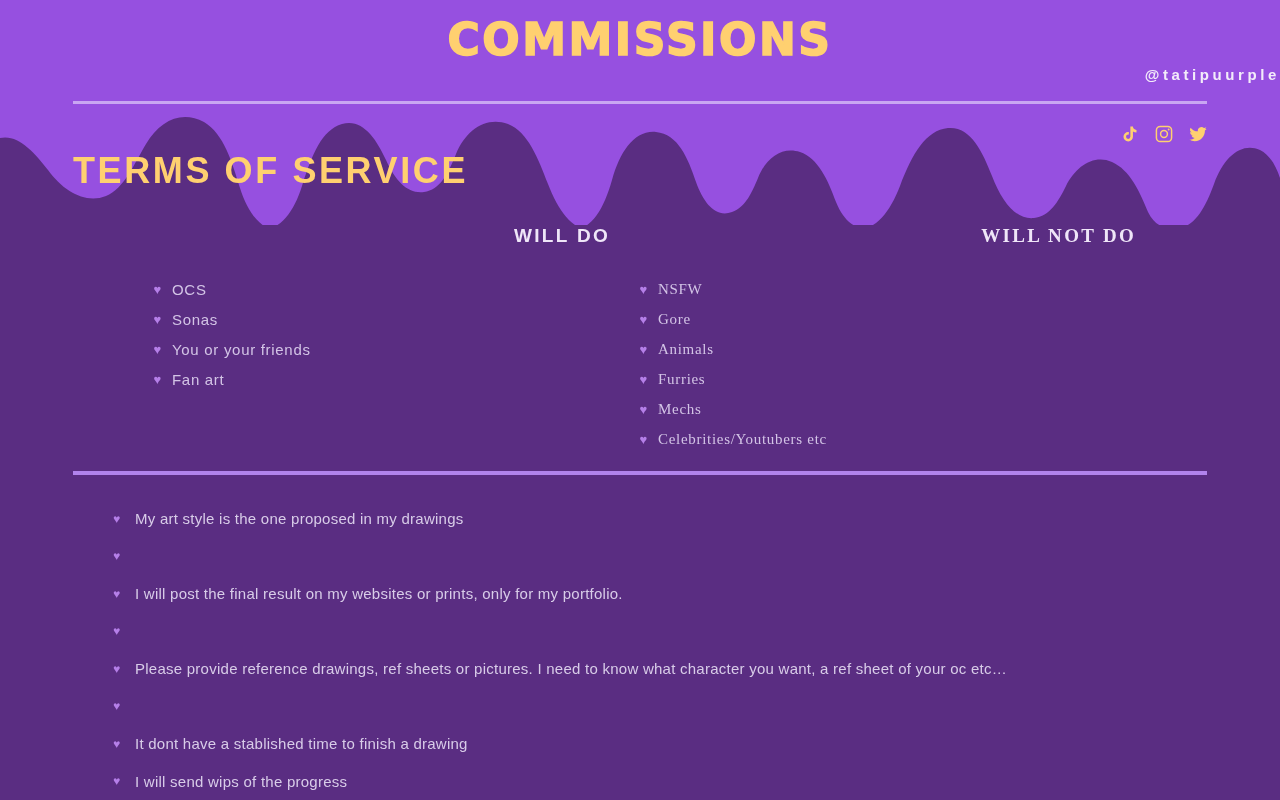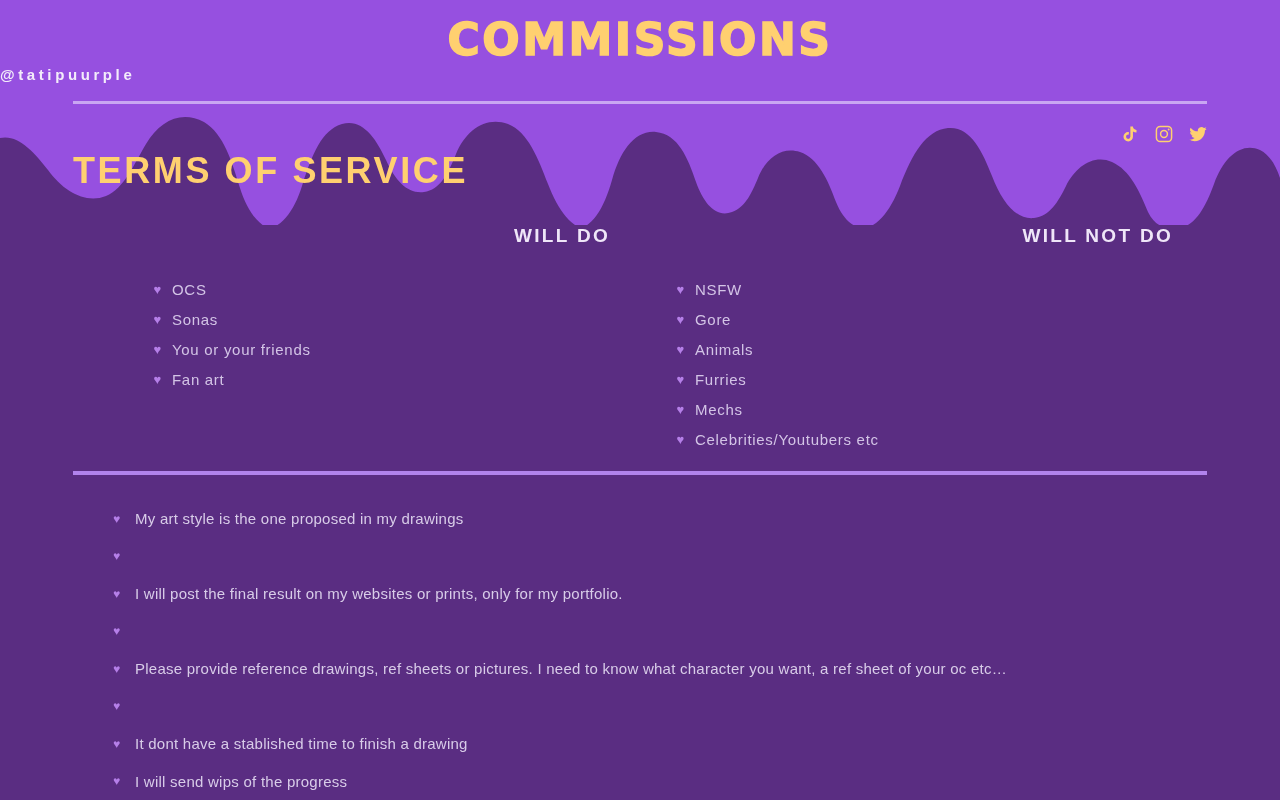--- a/index.html
+++ b/index.html
@@ -70,21 +70,21 @@
     letter-spacing:2.5px;
     color:#ffd070;
     font-family:"DejaVu Sans", sans-serif;
     -webkit-text-stroke:1.5px #ffd070;
   }
 
   .handle {
     position:absolute;
     top:66px; left:0;
     width:1280px;
-    text-align:left;
+    text-align:right;
     z-index:6;
     font-size:15px;
     font-weight:700;
     letter-spacing:3.6px;
     color:#f3ecfa;
   }
 
   
   .rule-top {
     position:absolute;
@@ -131,21 +131,21 @@
 
   
   .columns {
     position:absolute;
     top:225px; left:0;
     width:1280px;
     z-index:8;
   }
   .col { position:absolute; top:0;text-align:right; }
   .col-willdo    { left:150px; width:460px; }
-  .col-willnotdo { left:673px; width:500px; }
+  .col-willnotdo { left:636px; width:500px;font-family:Liberation Serif, serif; }
 
   .col-title {
     font-size:19px;
     font-weight:800;
     letter-spacing:2.3px;
     color:#efe6f8;
     margin-bottom:27px;
   }
 
   .col ul { list-style:none; }

